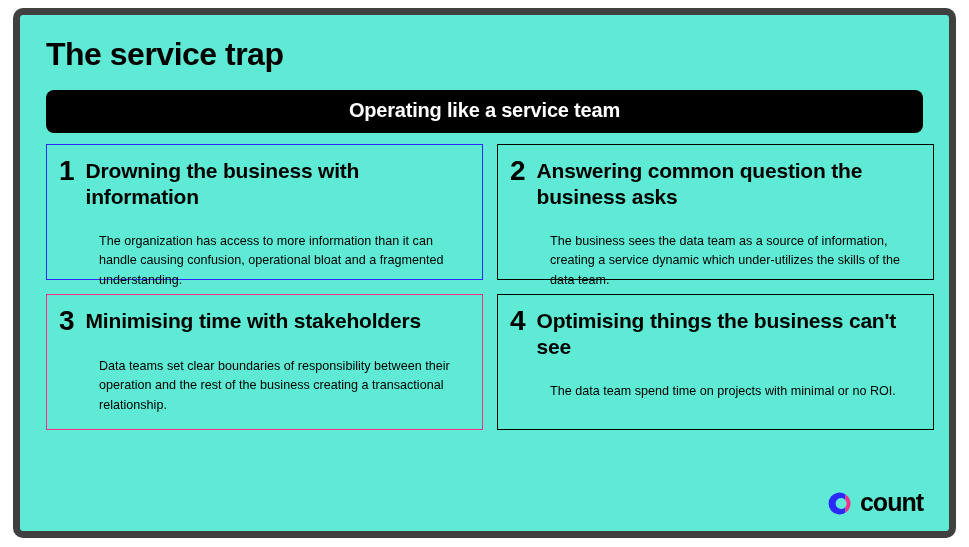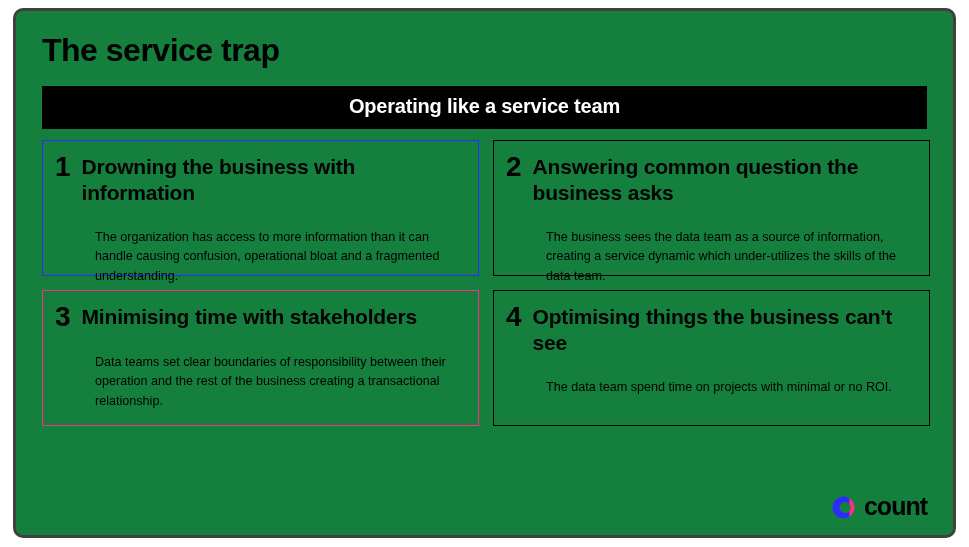--- a/index.html
+++ b/index.html
@@ -13,22 +13,22 @@
     font-family: "Liberation Sans", sans-serif;
     color: #000000;
     overflow: hidden;
   }
   .slide {
     position: absolute;
     left: 13px;
     top: 8px;
     width: 943px;
     height: 530px;
-    background: #15803d;
-    border: 3px solid #404040;
+    background: #5eead4;
+    border: 7px solid #404040;
     border-radius: 10px;
     box-sizing: border-box;
   }
   .inner {
     position: absolute;
     left: 26px;
     top: 16px;
     right: 26px;
     bottom: 14px;
   }
@@ -48,20 +48,21 @@
   }
   .band {
     margin-top: 18px;
     background: #000000;
     color: #ffffff;
     text-align: center;
     font-size: 20px;
     font-weight: bold;
     padding: 9px 0 11px 0;
     letter-spacing: -0.2px;
+    border-radius: 8px;
   }
   .grid {
     margin-top: 11px;
     display: grid;
     grid-template-columns: 437px 437px;
     grid-template-rows: 136px 136px;
     column-gap: 14px;
     row-gap: 14px;
   }
   .card {

